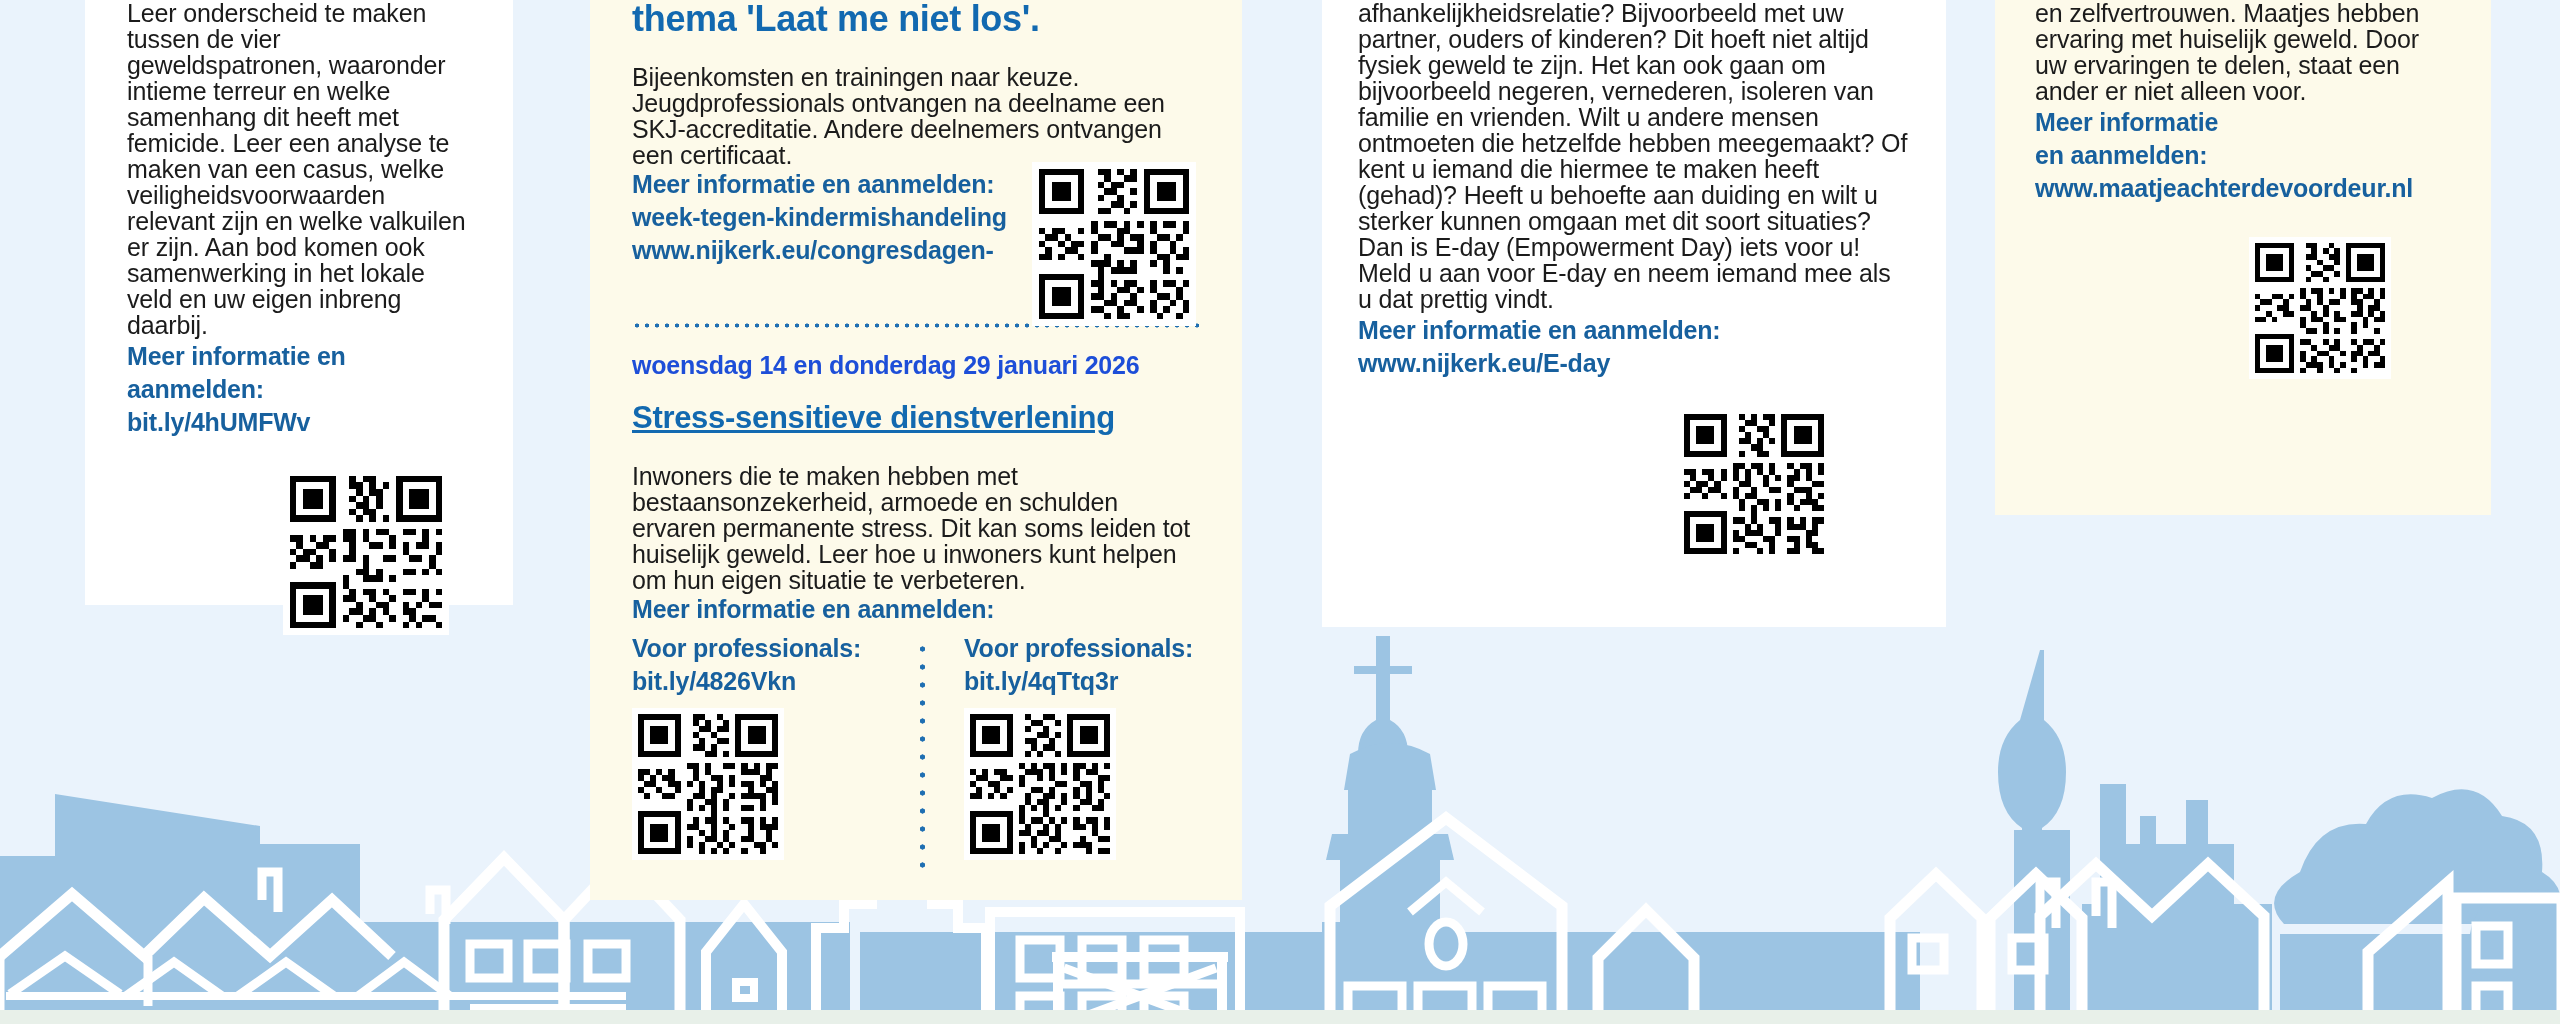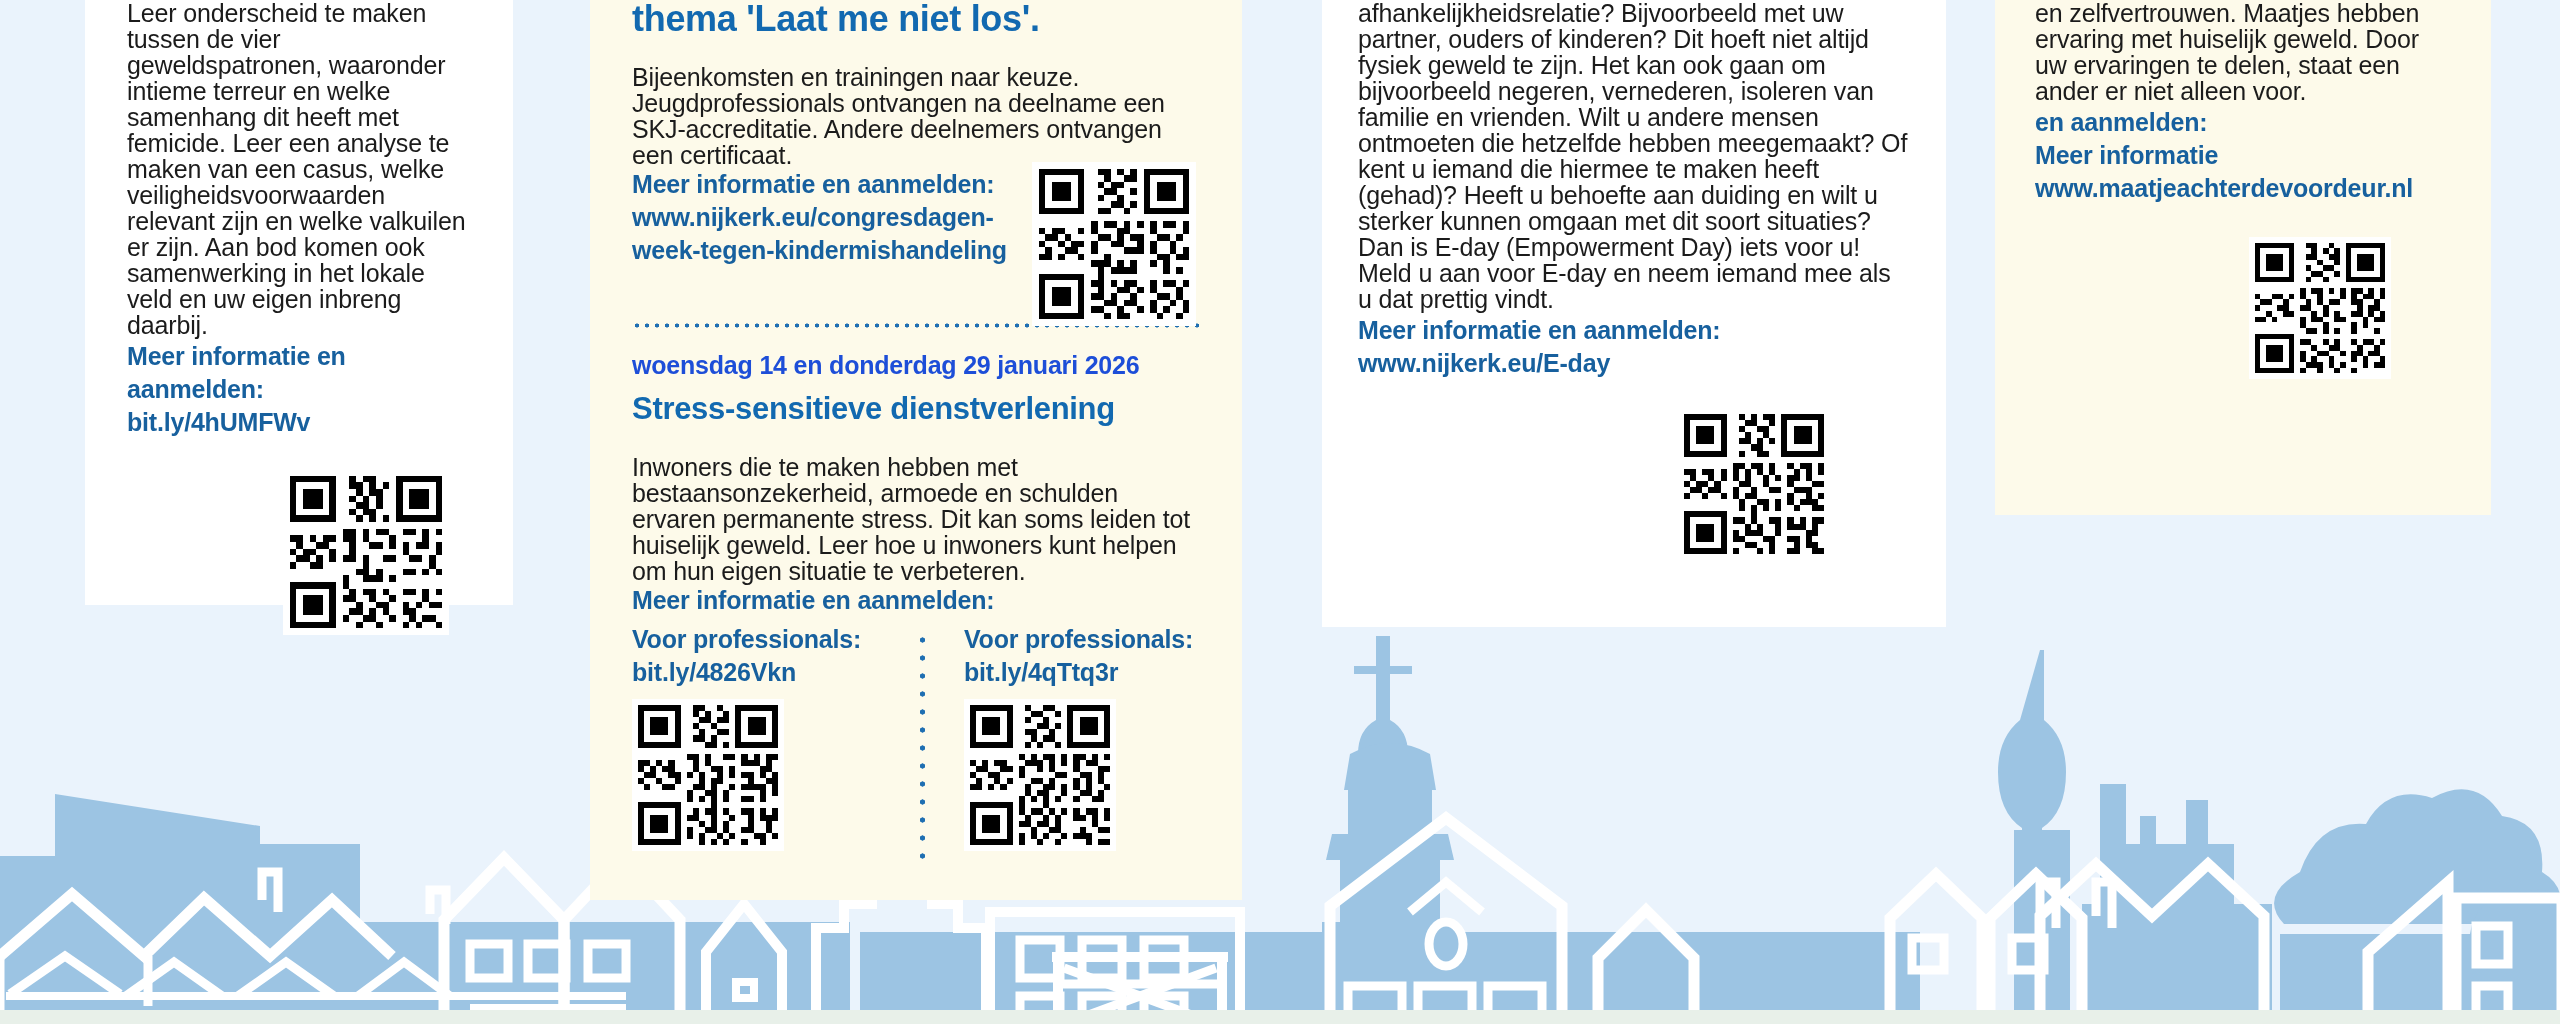--- a/index.html
+++ b/index.html
@@ -33,21 +33,22 @@
   .link-block{
     font-size:25px;line-height:33px;color:#17609e;font-weight:bold;
     letter-spacing:-0.2px;
   }
   .link-block .url{font-weight:bold;}
   .date-line{
     font-size:25px;line-height:31px;color:#1d4ed8;font-weight:bold;letter-spacing:-0.2px;
   }
   .sub-title{
     font-size:31px;line-height:38px;color:#1269b0;font-weight:bold;letter-spacing:-0.3px;
-    margin-top:9px;
+    margin-top:18px;
+    text-decoration:underline;
   }
   .top-title{
     font-size:36px;line-height:38px;color:#1269b0;font-weight:bold;letter-spacing:-0.3px;
   }
   .gap-md{height:26px;}
 
   
   .dot-rule{
     height:5px;margin:26px 0 22px 0;
     background-image:radial-gradient(circle, #1f6fb2 1.9px, transparent 2.2px);
@@ -278,22 +279,22 @@
 </div>
 
 <div class="card cream" id="card-2">
   <div class="top-title">thema 'Laat me niet los'.</div>
   <div class="gap-md"></div>
   <div class="body-text">Bijeenkomsten en trainingen naar keuze. Jeugdprofessionals ontvangen na deelname een SKJ-accreditatie. Andere deelnemers ontvangen een certificaat.</div>
 
   <div style="position:relative;">
     <div class="link-block" style="width:420px;">
       <div>Meer informatie en aanmelden:</div>
+      <div class="url">week-tegen-kindermishandeling</div>
       <div class="url">www.nijkerk.eu/congresdagen-</div>
-      <div class="url">week-tegen-kindermishandeling</div>
     </div>
     <svg class="qr" style="position:absolute;right:4px;top:-6px;" width="164" height="164" viewBox="0 0 25 25" shape-rendering="crispEdges" xmlns="http://www.w3.org/2000/svg">
       <rect width="25" height="25" fill="#fff"></rect>
       <g fill="#000">
         <path d="M1 1h7v7h-7z"></path>
           <path d="M2 2h5v5h-5z" fill="#fff"></path>
           <path d="M3 3h3v3h-3z"></path>
         <path d="M17 1h7v7h-7z"></path>
           <path d="M18 2h5v5h-5z" fill="#fff"></path>
           <path d="M19 3h3v3h-3z"></path>
@@ -728,22 +729,22 @@
         <rect x="18" y="23" width="1" height="1"></rect>
           <rect x="22" y="23" width="2" height="1"></rect>
       </g>
     </svg>
   </div>
 </div>
 
 <div class="card cream" id="card-4">
   <div class="body-text">en zelfvertrouwen. Maatjes hebben ervaring met huiselijk geweld. Door uw ervaringen te delen, staat een ander er niet alleen voor.</div>
   <div class="link-block" style="margin-top:2px;">
+    <div>Meer informatie</div>
     <div>en aanmelden:</div>
-    <div>Meer informatie</div>
     <div class="url">www.maatjeachterdevoordeur.nl</div>
   </div>
   <div class="right-align" style="margin-top:32px;margin-right:60px;">
     <svg class="qr" width="142" height="142" viewBox="0 0 25 25" shape-rendering="crispEdges" xmlns="http://www.w3.org/2000/svg">
       <rect width="25" height="25" fill="#fff"></rect>
       <g fill="#000">
         <path d="M1 1h7v7h-7z"></path>
           <path d="M2 2h5v5h-5z" fill="#fff"></path>
           <path d="M3 3h3v3h-3z"></path>
         <path d="M17 1h7v7h-7z"></path>

